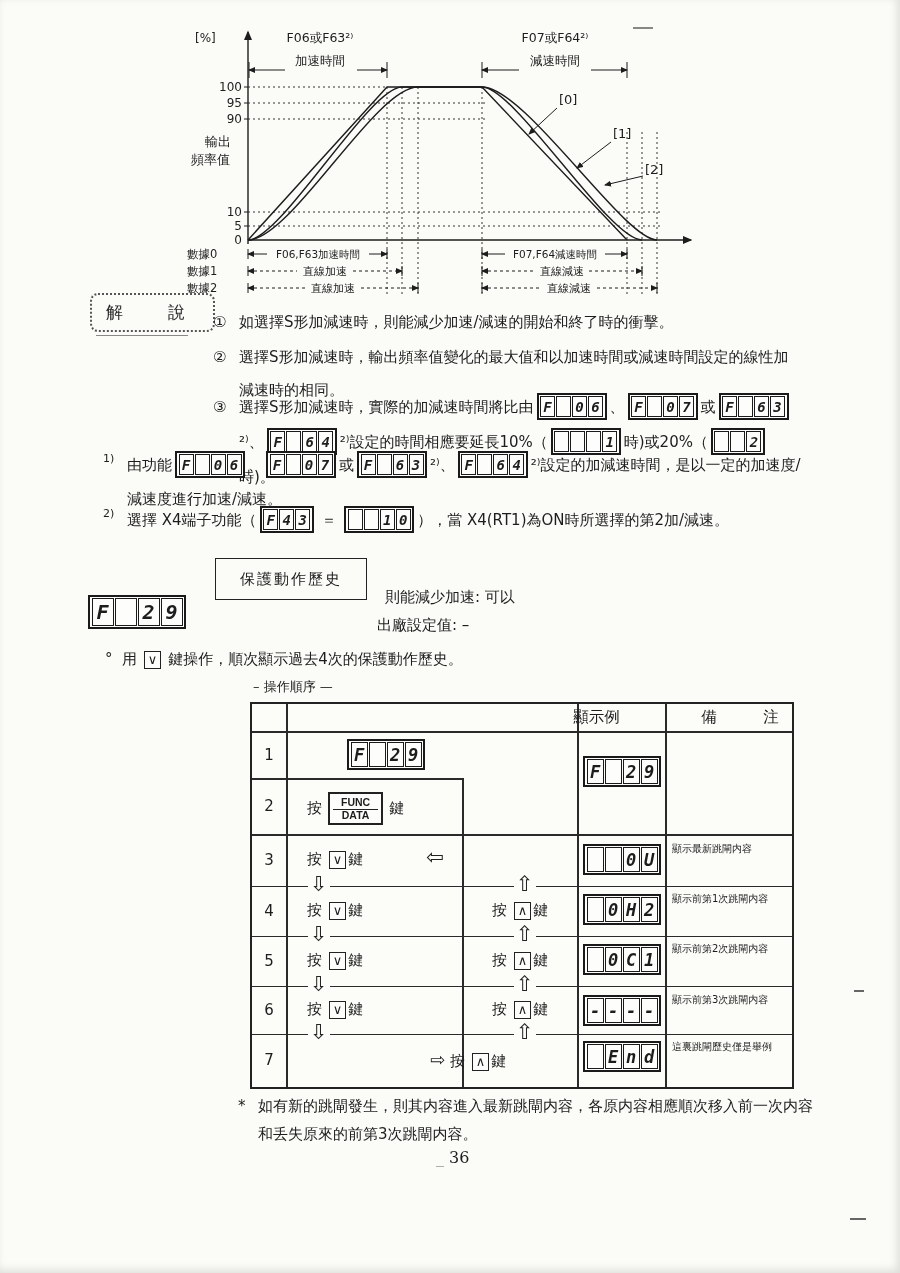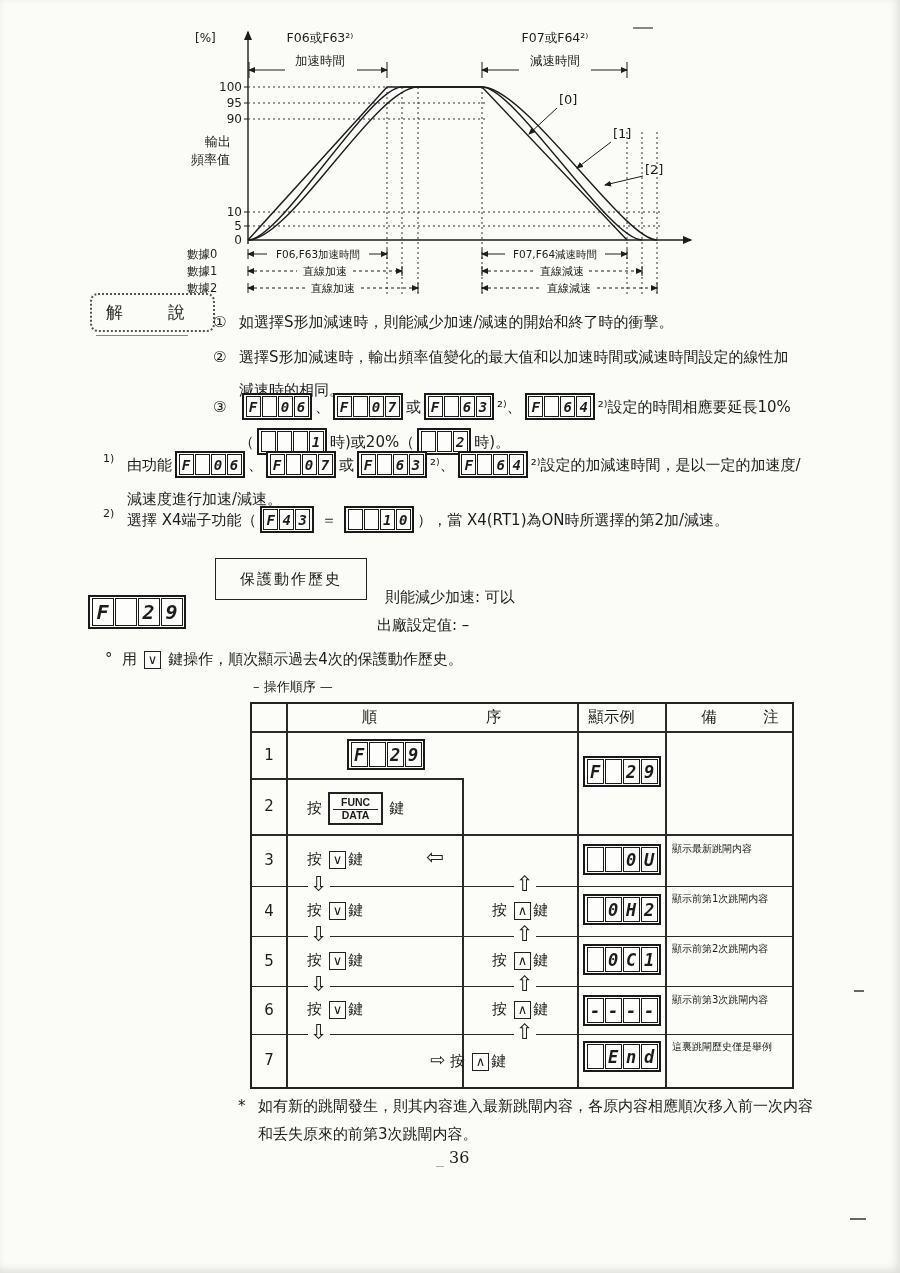--- a/index.html
+++ b/index.html
@@ -175,21 +175,21 @@
     <span class="body">如選擇S形加減速時，則能減少加速/減速的開始和終了時的衝擊。</span>
   </div>
 
   <div class="abs note" style="left:213px;top:341px;width:585px;">
     <span class="num">②</span>
     <span class="body" style="width:555px;">選擇S形加減速時，輸出頻率值變化的最大值和以加速時間或減速時間設定的線性加減速時的相同。</span>
   </div>
 
   <div class="abs note" style="left:213px;top:390px;width:590px;line-height:35px;">
     <span class="num">③</span>
-    <span class="body"><span class="seg7 inline">
+    <span class="body"><span>選擇S形加減速時，實際的加減速時間將比由</span><span class="seg7 inline">
           <span class="cell">F</span>
           <span class="cell"></span>
           <span class="cell">0</span>
           <span class="cell">6</span>
         </span><span>、</span><span class="seg7 inline">
           <span class="cell">F</span>
           <span class="cell"></span>
           <span class="cell">0</span>
           <span class="cell">7</span>
         </span><span>或</span><span class="seg7 inline">
@@ -284,22 +284,21 @@
     <div class="tline" style="left:413px;top:0;width:1.5px;height:383px;"></div>
     <div class="tline" style="left:0;top:27px;width:540px;height:1.5px;"></div>
     <div class="tline" style="left:0;top:74px;width:210px;height:1.5px;"></div>
     <div class="tline" style="left:210px;top:74px;width:1.5px;height:309px;"></div>
     <div class="tline" style="left:0;top:130px;width:540px;height:1.5px;"></div>
     <div class="tline" style="left:0;top:182px;width:540px;height:1px;"></div>
     <div class="tline" style="left:0;top:232px;width:540px;height:1px;"></div>
     <div class="tline" style="left:0;top:282px;width:540px;height:1px;"></div>
     <div class="tline" style="left:0;top:330px;width:540px;height:1px;"></div>
 
-    <div class="hdr" style="left:34px;top:3px;width:291px;text-align:center;">順　　　　　　　序</div>
-    <div class="hdr" style="left:322px;top:3px;width:75px;text-align:center;">顯示例</div>
+    <div class="hdr" style="left:307px;top:3px;width:75px;text-align:center;">顯示例</div>
     <div class="hdr" style="left:413px;top:3px;width:150px;text-align:center;">備　　　注</div>
 
     <div class="stepnum" style="top:42px;">1</div>
     <div class="stepnum" style="top:93px;">2</div>
     <div class="stepnum" style="top:147px;">3</div>
     <div class="stepnum" style="top:198px;">4</div>
     <div class="stepnum" style="top:248px;">5</div>
     <div class="stepnum" style="top:297px;">6</div>
     <div class="stepnum" style="top:347px;">7</div>
 

